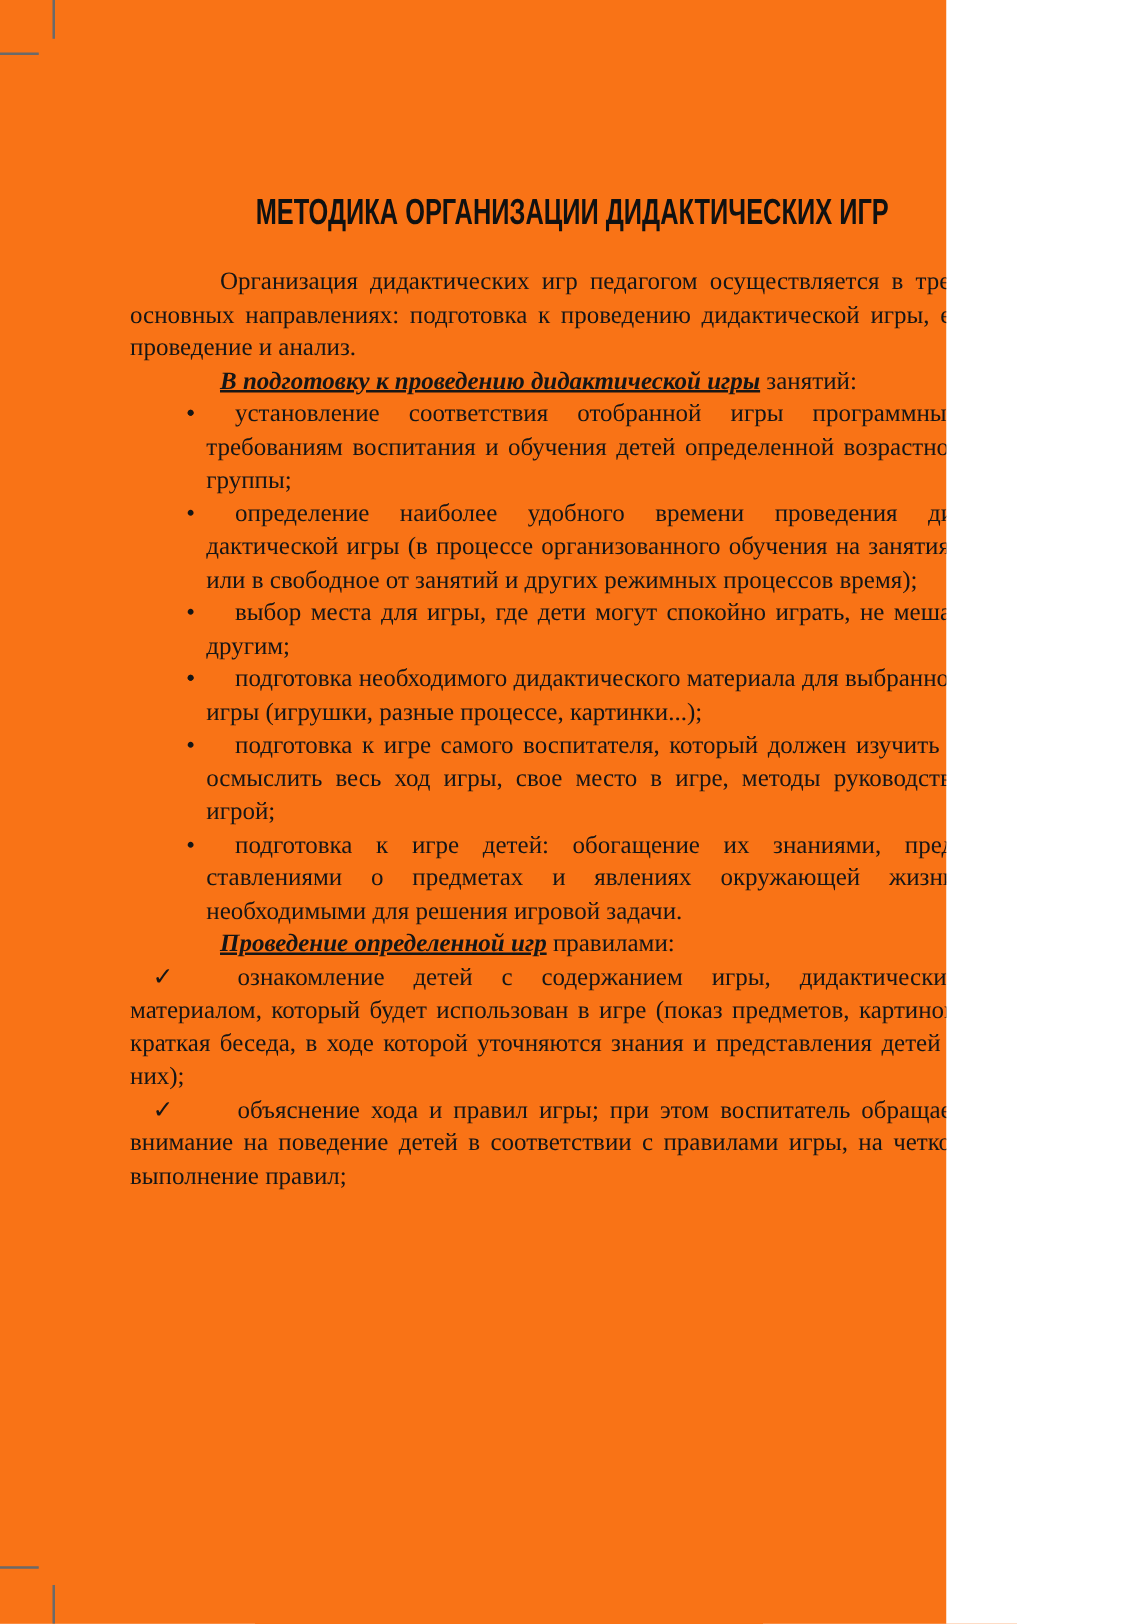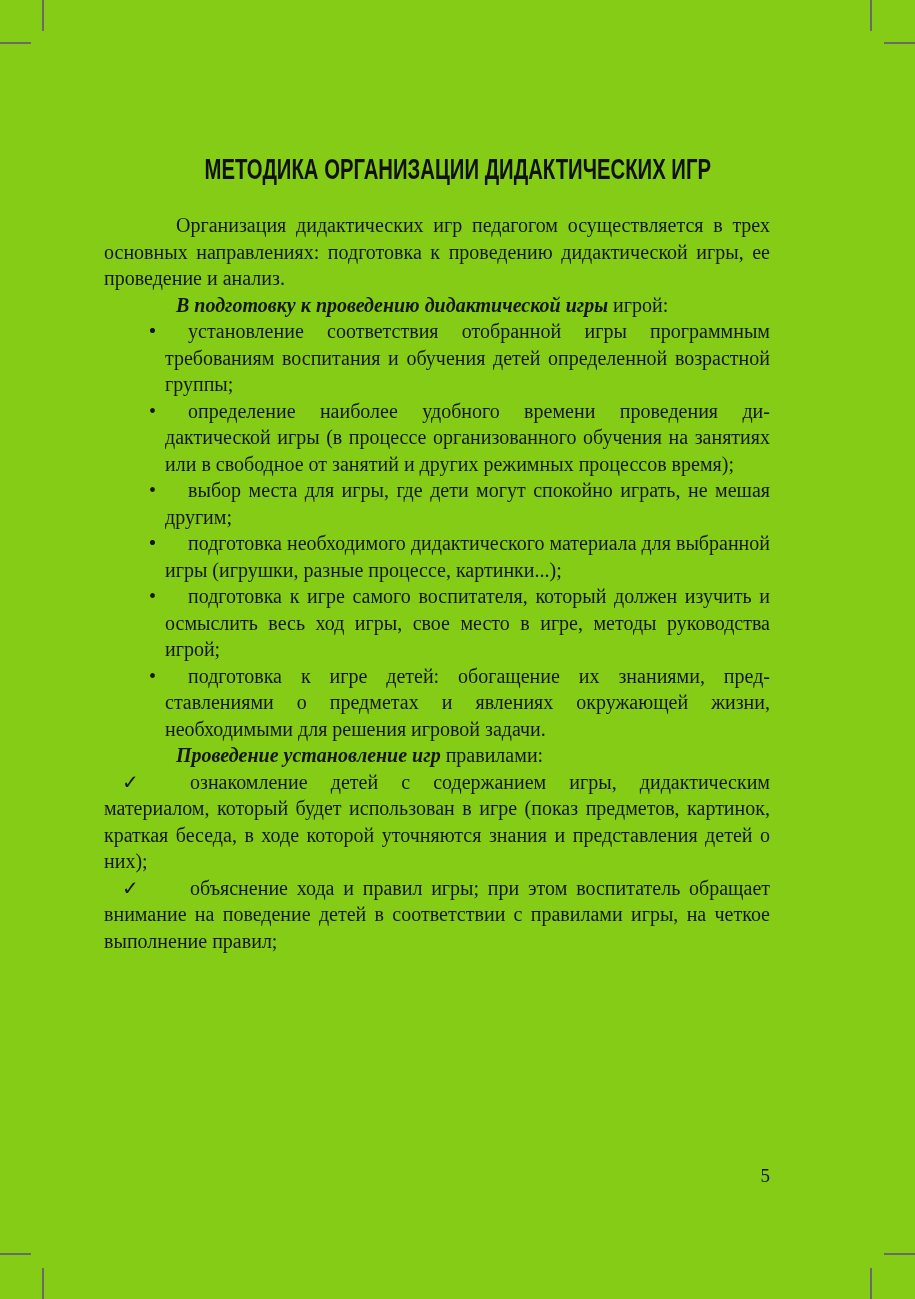--- a/index.html
+++ b/index.html
@@ -4,22 +4,22 @@
 <style>
   html, body { margin: 0; padding: 0; }
   body {
     width: 915px; height: 1299px;
     background: #ffffff;
     font-family: "Liberation Serif", "DejaVu Serif", serif;
     color: #161616;
   }
   .page {
     position: relative;
-    width: 915px; height: 1299px;
-    background: #84cc16;
+    width: 757px; height: 1299px;
+    background: #f97316;
     overflow: hidden;
   }
   
   .crop { position: absolute; background: #6a6a6a; }
   .crop.v { width: 2px; height: 31px; }
   .crop.h { width: 31px; height: 2px; }
   .crop.tl-v { left: 42px;  top: 0; }
   .crop.tl-h { left: 0;     top: 42px; }
   .crop.tr-v { left: 870px; top: 0; }
   .crop.tr-h { left: 884px; top: 42px; }
@@ -48,21 +48,21 @@
 
   .body-text {
     position: absolute;
     left: 104px; top: 212px;
     width: 666px;
     font-size: 20px;
     line-height: 26.5px;
     text-align: justify;
   }
   .para { text-indent: 72px; }
-  .lead { font-weight: bold; font-style: italic; }
+  .lead { font-weight: bold; font-style: italic; text-decoration: underline; }
 
   .bullet-item {
     position: relative;
     padding-left: 61px;
     text-indent: 23px;
   }
   .bullet-item .marker {
     position: absolute;
     left: 45px; top: 0;
     text-indent: 0;
@@ -101,34 +101,34 @@
   <div class="crop h bl-h"></div>
   <div class="crop v br-v"></div>
   <div class="crop h br-h"></div>
 
   <h1 class="doc-title"><span>МЕТОДИКА ОРГАНИЗАЦИИ ДИДАКТИЧЕСКИХ ИГР</span></h1>
 
   <div class="body-text">
 
     <p class="para" style="margin:0">Организация дидактических игр педагогом осуществляется в трех основных направлениях: подготовка к проведению ди­дактической игры, ее проведение и анализ.</p>
 
-    <p class="para" style="margin:0"><span class="lead">В подготовку к проведению дидактической игры</span><span> игрой:</span></p>
+    <p class="para" style="margin:0"><span class="lead">В подготовку к проведению дидактической игры</span><span> занятий:</span></p>
 
     <div>
       <div class="bullet-item"><span class="marker">•</span></div>
       <div class="bullet-item"><span class="marker">•</span><span>установление соответствия отобранной игры программным требованиям воспитания и обучения детей определенной возрастной группы;</span></div>
       <div class="bullet-item"><span class="marker">•</span><span>определение наиболее удобного времени проведения ди­дактической игры (в процессе организованного обучения на занятиях или в свободное от занятий и других режимных процессов время);</span></div>
       <div class="bullet-item"><span class="marker">•</span><span>выбор места для игры, где дети могут спокойно играть, не мешая другим;</span></div>
       <div class="bullet-item"><span class="marker">•</span></div>
       <div class="bullet-item"><span class="marker">•</span><span>подготовка необходимого дидактического материала для выбранной игры (игрушки, разные процессе, картинки...);</span></div>
       <div class="bullet-item"><span class="marker">•</span><span>подготовка к игре самого воспитателя, который должен изучить и осмыслить весь ход игры, свое место в игре, ме­тоды руководства игрой;</span></div>
       <div class="bullet-item"><span class="marker">•</span><span>подготовка к игре детей: обогащение их знаниями, пред­ставлениями о предметах и явлениях окружающей жизни, необходимыми для решения игровой задачи.</span></div>
     </div>
 
-    <p class="para" style="margin:0"><span class="lead">Проведение установление игр</span><span> правилами:</span></p>
+    <p class="para" style="margin:0"><span class="lead">Проведение определенной игр</span><span> правилами:</span></p>
 
     <div>
       <div class="check-item"><span class="marker">✓</span><span>ознакомление детей с содержанием игры, дидактическим материалом, который будет использован в игре (показ предме­тов, картинок, краткая беседа, в ходе которой уточняются зна­ния и представления детей о них);</span></div>
       <div class="check-item"><span class="marker">✓</span><span>объяснение хода и правил игры; при этом воспитатель обра­щает внимание на поведение детей в соответствии с правилами игры, на четкое выполнение правил;</span></div>
     </div>
 
   </div>
 
   <div class="page-number">5</div>
 

